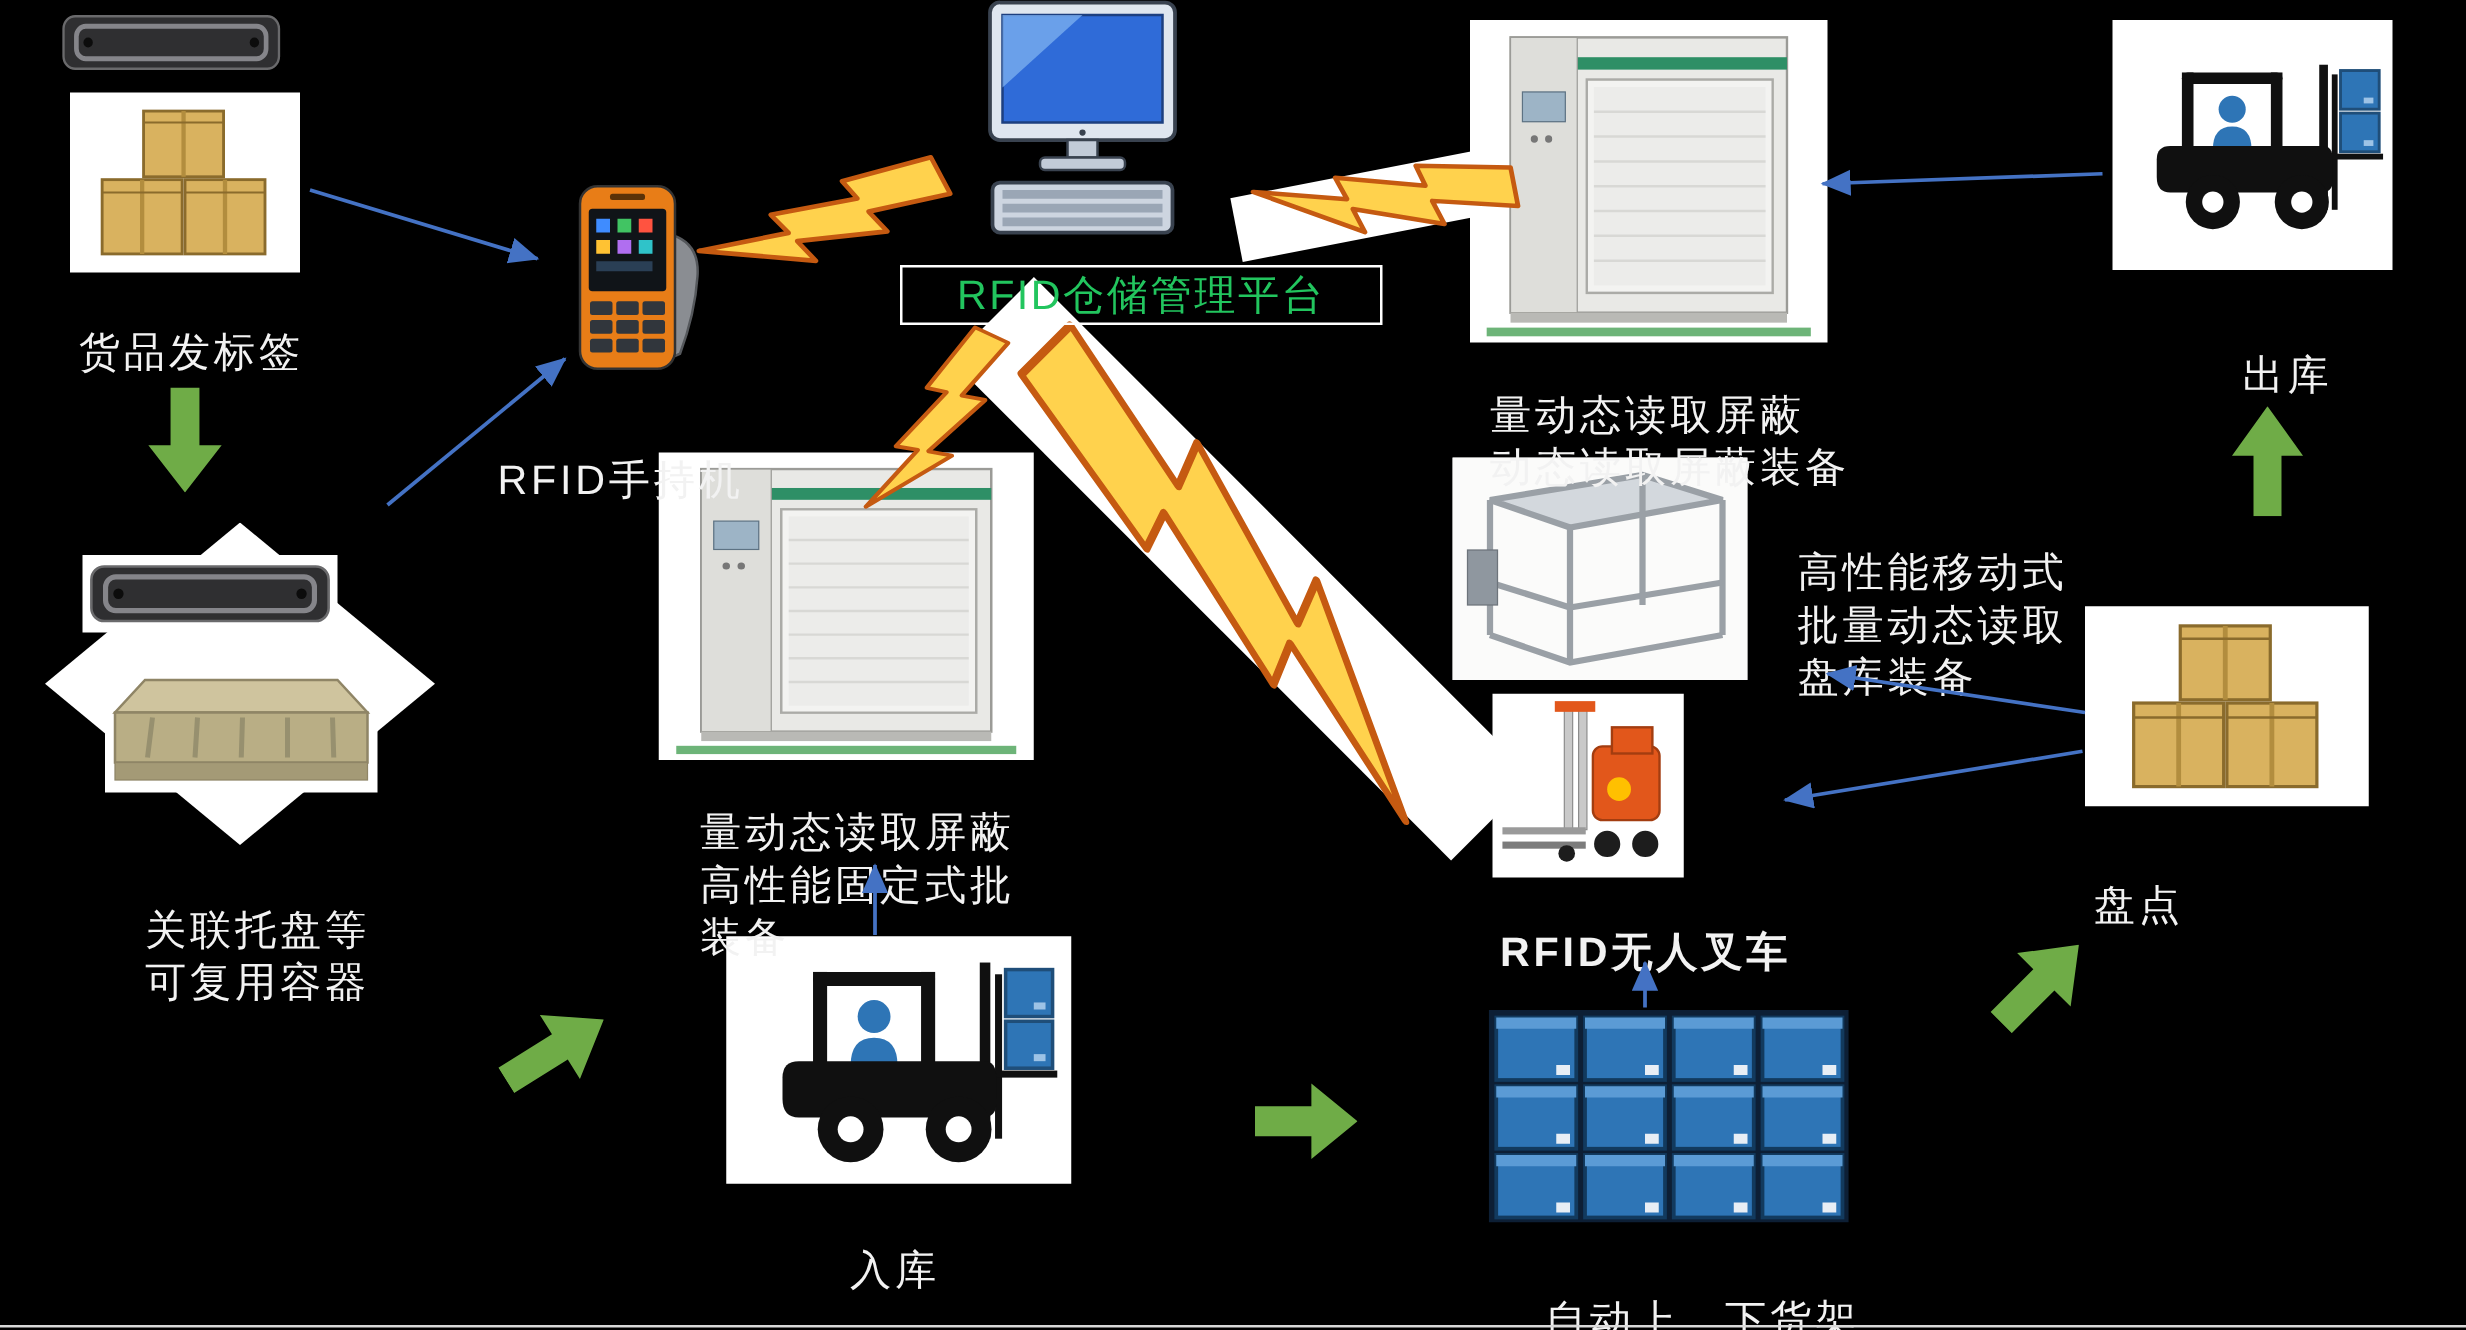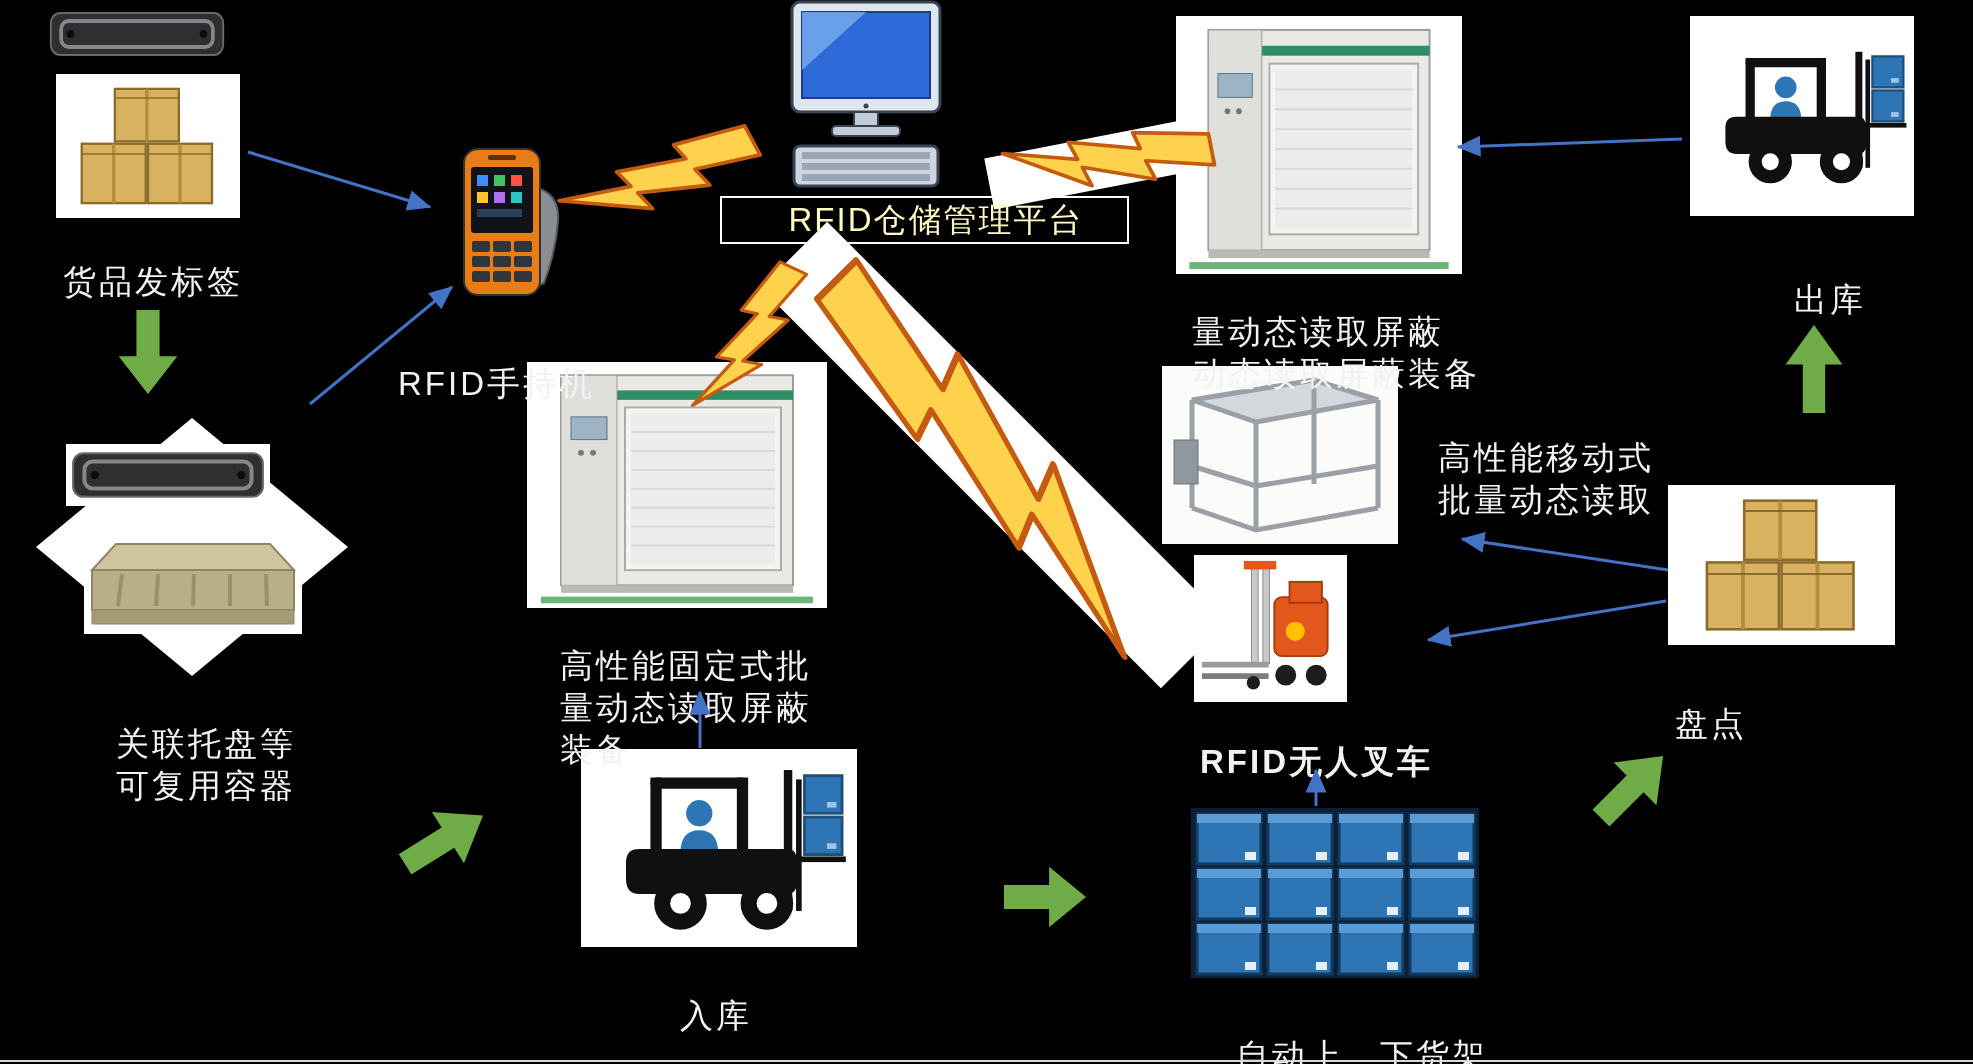--- a/index.html
+++ b/index.html
@@ -3,23 +3,23 @@
 <meta charset="utf-8">
 <style>
   html,body{margin:0;padding:0;background:#000;}
   #canvas{position:relative;width:1973px;height:1064px;background:#000;overflow:hidden;
           font-family:"Liberation Sans",sans-serif;}
   .imgbox{position:absolute;background:#fff;box-sizing:border-box;}
   .imgbox svg,.plain svg{width:100%;height:100%;display:block;}
   .plain{position:absolute;}
   .label{position:absolute;color:#f2f2f2;font-size:33px;letter-spacing:3px;
          white-space:nowrap;line-height:42px;margin-top:33px;}
-  .platform-box{position:absolute;left:720px;top:196px;width:382px;height:44px;
-         border:2px solid #ffffff;color:#fef9c3;font-size:33px;letter-spacing:2px;
-         display:flex;align-items:center;justify-content:center;padding-left:23px;}
+  .platform-box{position:absolute;left:720px;top:212px;width:382px;height:44px;
+         border:2px solid #ffffff;color:#22c55e;font-size:33px;letter-spacing:2px;
+         display:flex;align-items:center;justify-content:center;}
   .band{position:absolute;background:#ffffff;}
   .bolt{position:absolute;}
   .bolt svg{width:100%;height:100%;display:block;}
   .garrow{position:absolute;}
   .garrow svg{width:100%;height:100%;display:block;}
   #connectors{position:absolute;left:0;top:0;width:1973px;height:1064px;pointer-events:none;}
   .diamond{position:absolute;background:#fff;clip-path:polygon(50% 0,100% 50%,50% 100%,0 50%);}
   .edge{position:absolute;background:#d9d9d9;}
 </style>
 </head>
@@ -355,32 +355,33 @@
 
   <div class="label" style="left:36px;top:228px;width:234px;text-align:center;">
     <span>货品发标签</span>
   </div>
   <div class="label" style="left:116px;top:690px;">
     <div>关联托盘等</div>
     <div>可复用容器</div>
   </div>
   <div class="label" style="left:398px;top:330px;"><span>RFID手持机</span></div>
   <div class="label" style="left:560px;top:612px;">
+    <div>量动态读取屏蔽</div>
     <div>高性能固定式批</div>
-    <div>量动态读取屏蔽</div>
     <div>装备</div>
   </div>
   <div class="label" style="left:1192px;top:278px;">
     <div>量动态读取屏蔽</div>
     <div>动态读取屏蔽装备</div>
   </div>
   <div class="label" style="left:1794px;top:246px;"><span>出库</span></div>
   <div class="label" style="left:1438px;top:404px;">
     <div>高性能移动式</div>
     <div>批量动态读取</div>
+    <div>盘库装备</div>
   </div>
   <div class="label" style="left:1200px;top:708px;font-weight:bold;"><span>RFID无人叉车</span></div>
   <div class="label" style="left:680px;top:962px;"><span>入库</span></div>
   <div class="label" style="left:1236px;top:1002px;"><span>自动上、下货架</span></div>
   <div class="label" style="left:1675px;top:670px;"><span>盘点</span></div>
 
   <div class="garrow" style="left:106px;top:320px;width:84px;height:64px;transform:rotate(90deg);">
     <svg viewBox="0 0 100 72" preserveAspectRatio="none">
       <polygon points="0,23 55,23 55,3 100,36 55,69 55,49 0,49" fill="#6fac47"></polygon>
       </svg>

